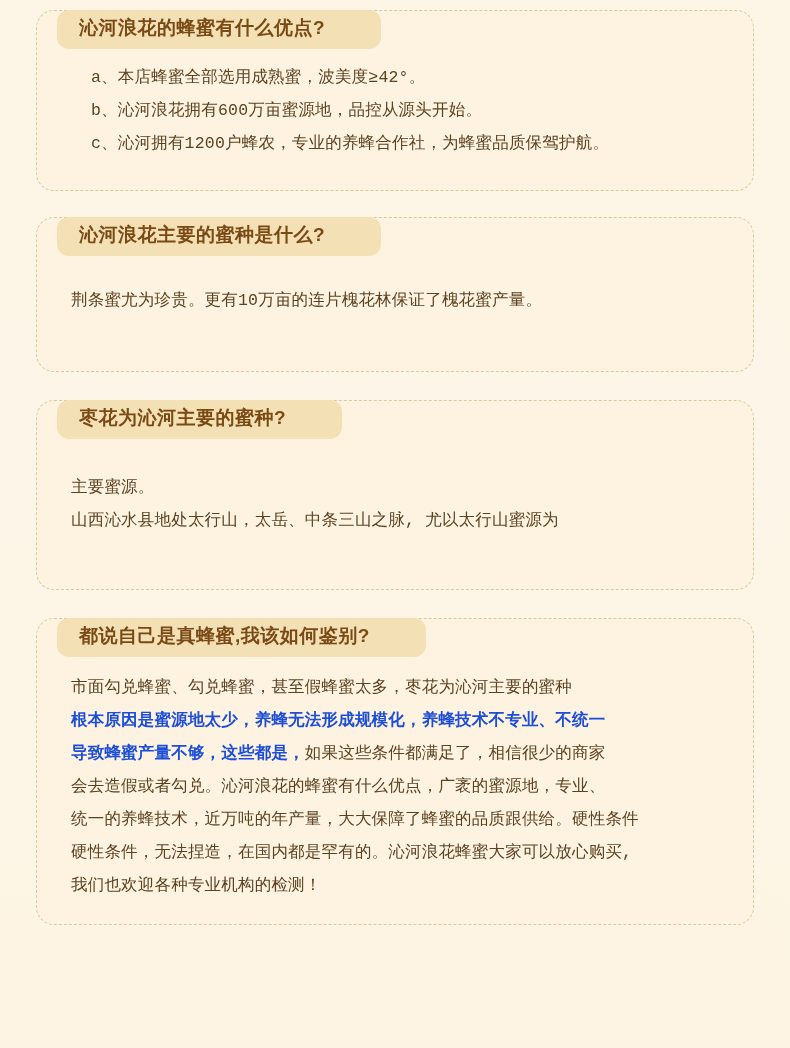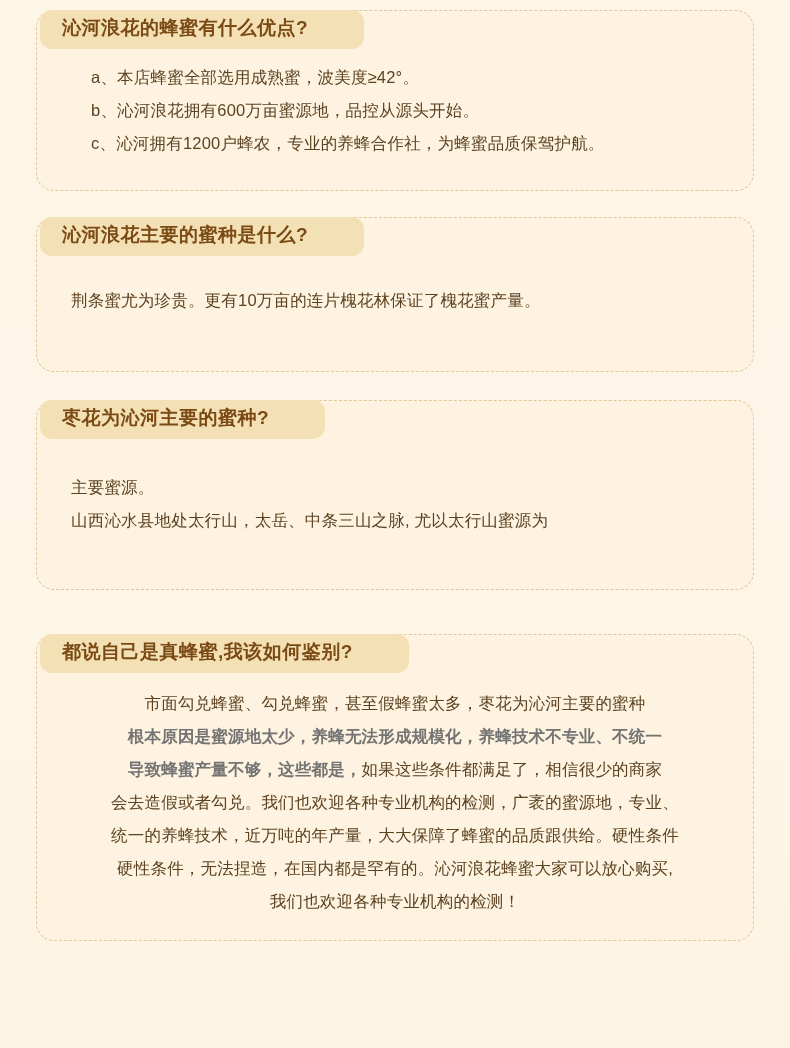--- a/index.html
+++ b/index.html
@@ -27,27 +27,28 @@
     margin-bottom: 26px;
   }
 
   
   .panel {
     border: 1px dashed #e2c79a;
     border-radius: 18px;
     background: #fdf3e0;
     box-sizing: border-box;
     padding: 29px 34px 26px 34px;
+    font-family: Liberation Mono, monospace;
   }
 
   
   .ribbon {
     position: absolute;
     top: 0;
-    left: 4px;
+    left: 21px;
     z-index: 3;
     background: #f4e0b5;
     border-radius: 12px 12px 12px 12px;
     padding: 7px 56px 9px 22px;
     box-sizing: border-box;
   }
   .ribbon-text {
     font-size: 19px;
     font-weight: bold;
     color: #7a4a15;
@@ -60,38 +61,38 @@
     font-size: 16.5px;
     color: #5d4222;
     line-height: 2.0;
     letter-spacing: 0.2px;
   }
   .body-text .line {
     display: block;
     white-space: nowrap;
   }
   .red {
-    color: #737373;
+    color: #1d4ed8;
     font-weight: bold;
   }
 
   .list .line {
     padding-left: 20px;
   }
 
   
   #block-1 .panel { padding-top: 50px; padding-bottom: 30px; }
   #block-2 .panel { padding-top: 66px; padding-bottom: 54px; }
   #block-3 .panel { padding-top: 70px; padding-bottom: 52px; }
   #block-4 .panel { padding-top: 52px; padding-bottom: 22px; }
 
   #block-1 { margin-top: 10px; }
   #block-2 { margin-top: 24px; }
   #block-3 { margin-top: 28px; }
-  #block-4 { margin-top: 44px; text-align: center; }
+  #block-4 { margin-top: 28px; }
 </style>
 </head>
 <body>
 
 <div class="page">
 
   <div class="faq-block" id="block-1">
     <div class="ribbon">
       <div class="ribbon-text">沁河浪花的蜂蜜有什么优点?</div>
     </div>
@@ -129,21 +130,21 @@
 
   <div class="faq-block" id="block-4">
     <div class="ribbon">
       <div class="ribbon-text">都说自己是真蜂蜜,我该如何鉴别?</div>
     </div>
     <div class="panel">
       <div class="body-text">
         <span class="line">市面勾兑蜂蜜、勾兑蜂蜜，甚至假蜂蜜太多，枣花为沁河主要的蜜种</span>
         <span class="line red">根本原因是蜜源地太少，养蜂无法形成规模化，养蜂技术不专业、不统一</span>
         <span class="line"><span class="red">导致蜂蜜产量不够，这些都是，</span><span>如果这些条件都满足了，相信很少的商家</span></span>
-        <span class="line">会去造假或者勾兑。我们也欢迎各种专业机构的检测，广袤的蜜源地，专业、</span>
+        <span class="line">会去造假或者勾兑。沁河浪花的蜂蜜有什么优点，广袤的蜜源地，专业、</span>
         <span class="line">统一的养蜂技术，近万吨的年产量，大大保障了蜂蜜的品质跟供给。硬性条件</span>
         <span class="line">硬性条件，无法捏造，在国内都是罕有的。沁河浪花蜂蜜大家可以放心购买,</span>
         <span class="line">我们也欢迎各种专业机构的检测！</span>
       </div>
     </div>
   </div>
 
 </div>
 
 </body></html>

